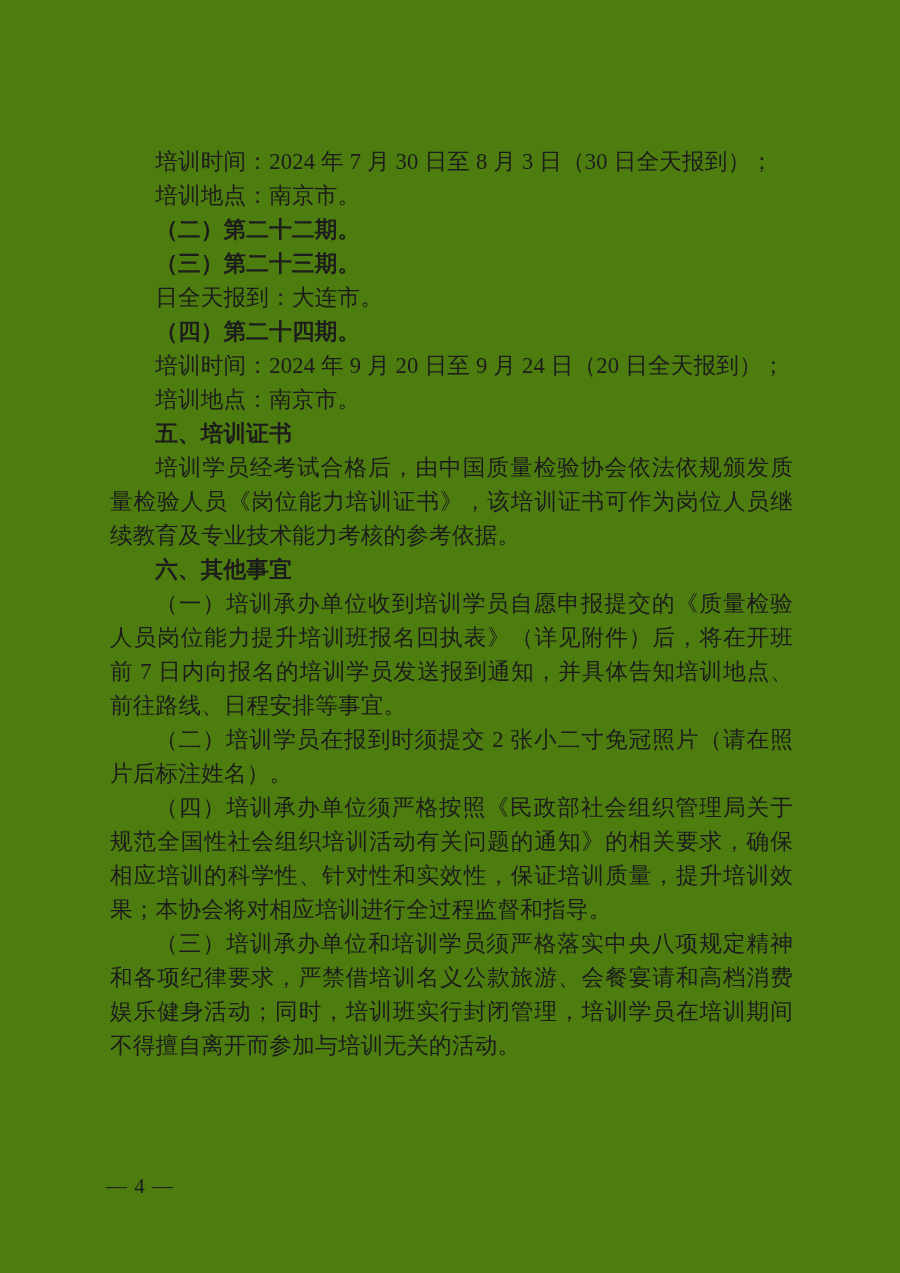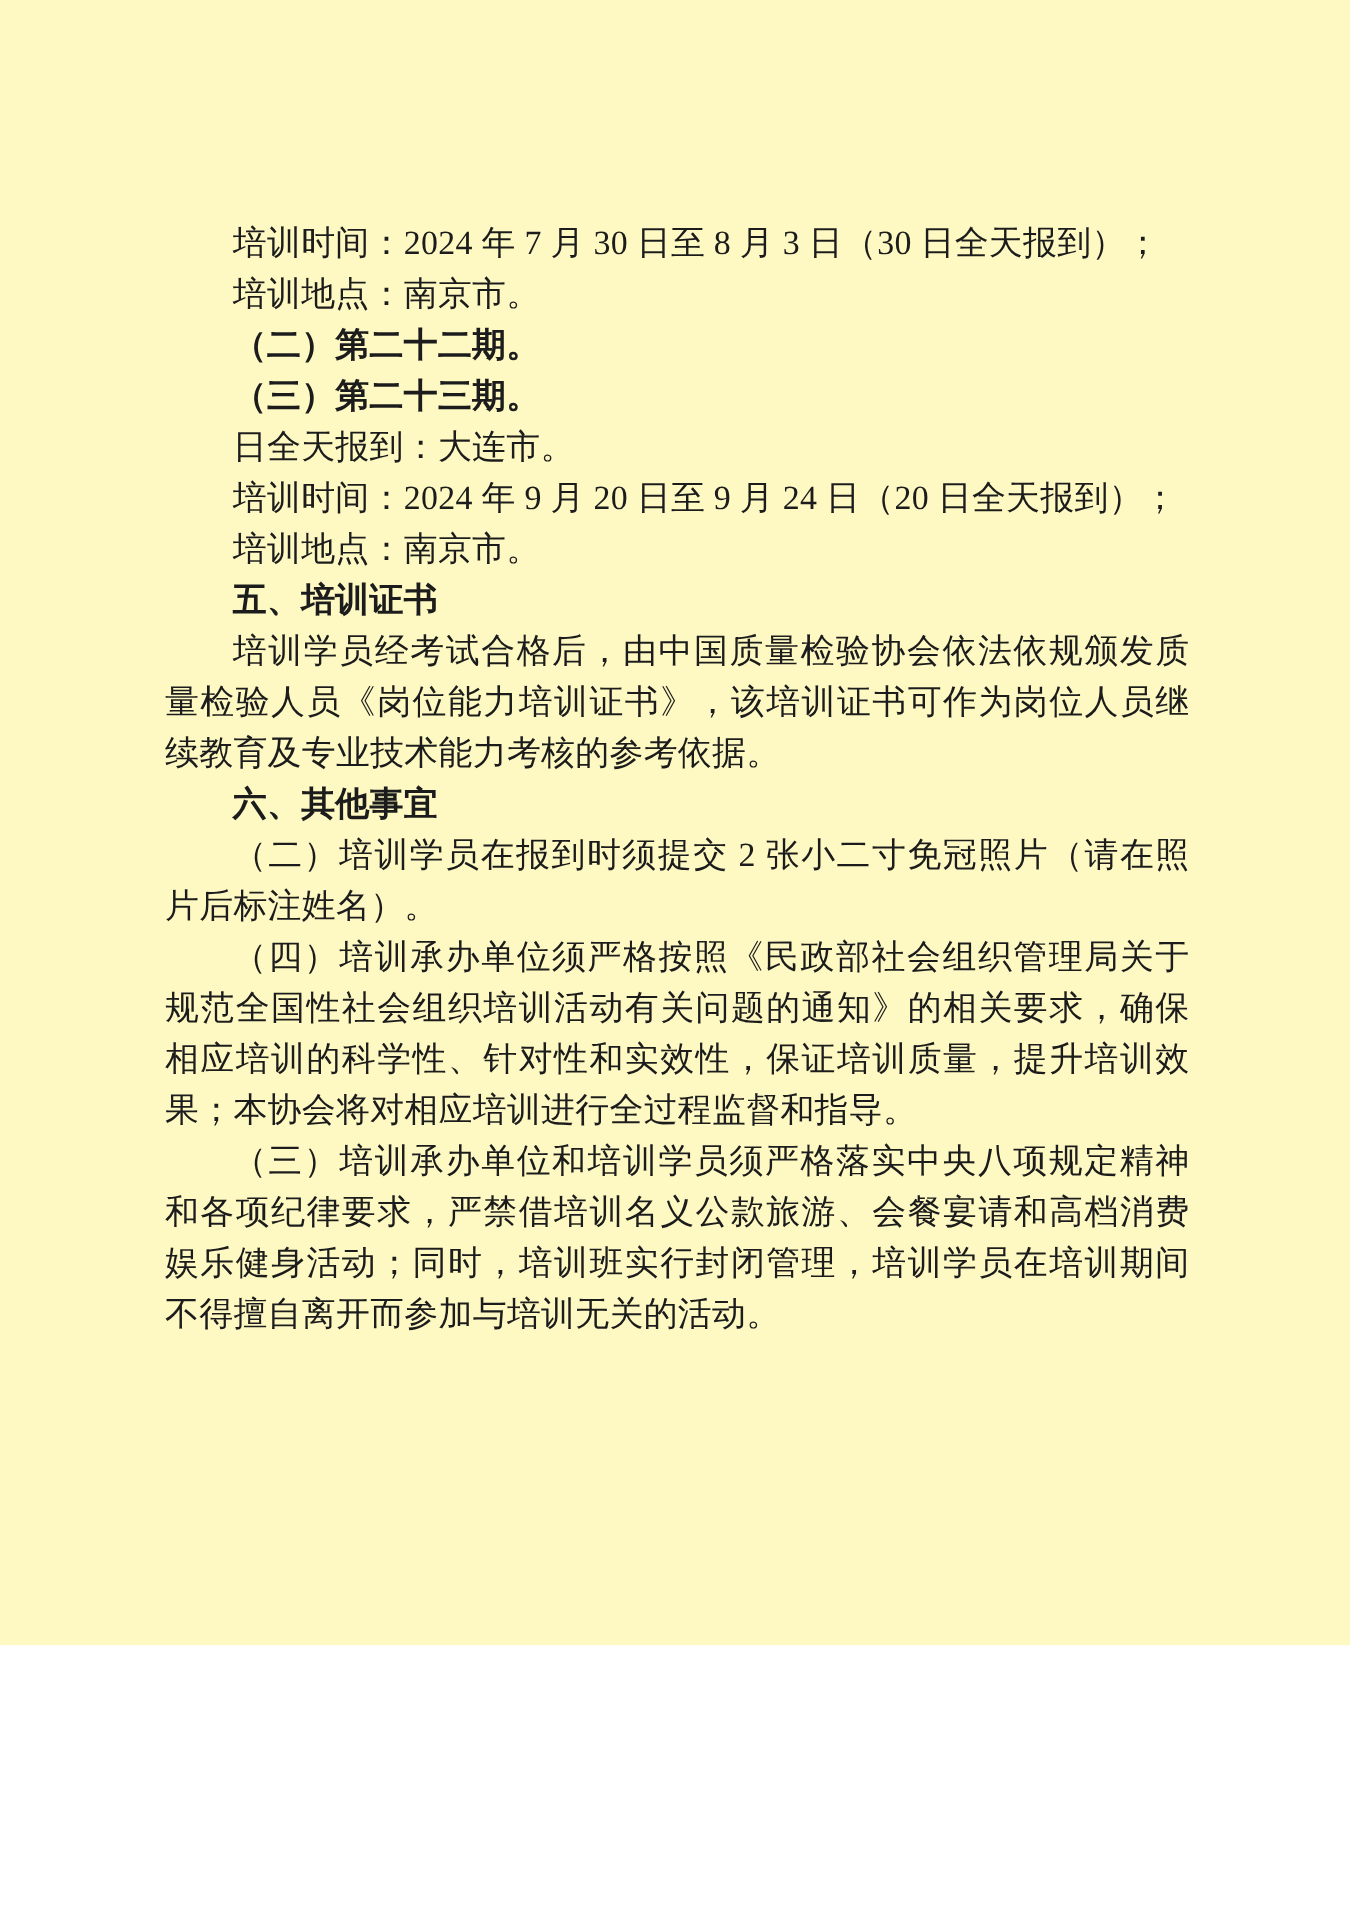--- a/index.html
+++ b/index.html
@@ -3,22 +3,22 @@
 <meta charset="utf-8">
 <style>
   html, body {
     margin: 0;
     padding: 0;
     background: #ffffff;
   }
   .page {
     position: relative;
     width: 900px;
-    height: 1097px;
-    background: #fef9c3;
+    height: 1273px;
+    background: #4d7c0f;
     overflow: hidden;
     font-family: "Liberation Serif", "DejaVu Serif", serif;
     color: #1c1c1c;
   }
   .text-block {
     position: absolute;
     left: 110px;
     top: 145px;
     width: 683px;
     font-size: 22.6px;
@@ -53,23 +53,25 @@
 </head>
 <body>
 
 <div class="page">
   <div class="text-block">
     <p>培训时间：2024 年 7 月 30 日至 8 月 3 日（30 日全天报到）；</p>
     <p>培训地点：南京市。</p>
     <p class="session-heading">（二）第二十二期。</p>
     <p class="session-heading">（三）第二十三期。</p>
     <p>日全天报到：大连市。</p>
+    <p class="session-heading">（四）第二十四期。</p>
     <p>培训时间：2024 年 9 月 20 日至 9 月 24 日（20 日全天报到）；</p>
     <p>培训地点：南京市。</p>
     <p class="section-heading">五、培训证书</p>
     <p>培训学员经考试合格后，由中国质量检验协会依法依规颁发质量检验人员《岗位能力培训证书》，该培训证书可作为岗位人员继续教育及专业技术能力考核的参考依据。</p>
     <p class="section-heading">六、其他事宜</p>
+    <p>（一）培训承办单位收到培训学员自愿申报提交的《质量检验人员岗位能力提升培训班报名回执表》（详见附件）后，将在开班前 7 日内向报名的培训学员发送报到通知，并具体告知培训地点、前往路线、日程安排等事宜。</p>
     <p>（二）培训学员在报到时须提交 2 张小二寸免冠照片（请在照片后标注姓名）。</p>
     <p>（四）培训承办单位须严格按照《民政部社会组织管理局关于规范全国性社会组织培训活动有关问题的通知》的相关要求，确保相应培训的科学性、针对性和实效性，保证培训质量，提升培训效果；本协会将对相应培训进行全过程监督和指导。</p>
     <p>（三）培训承办单位和培训学员须严格落实中央八项规定精神和各项纪律要求，严禁借培训名义公款旅游、会餐宴请和高档消费娱乐健身活动；同时，培训班实行封闭管理，培训学员在培训期间不得擅自离开而参加与培训无关的活动。</p>
   </div>
   <div class="page-footer">— 4 —</div>
 </div>
 
 </body></html>

